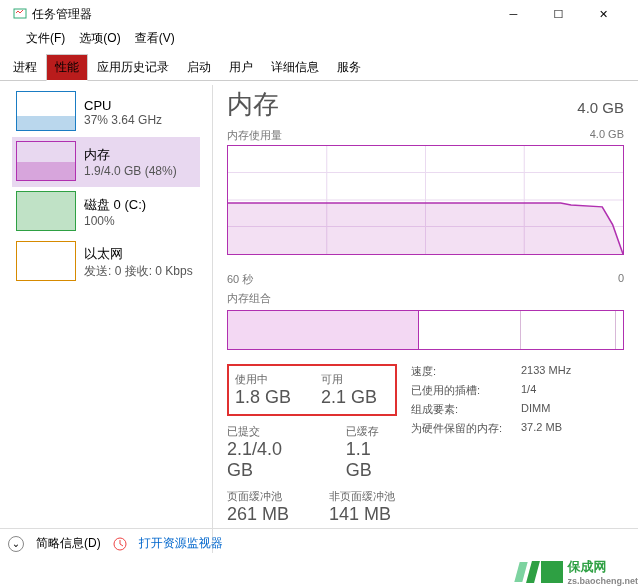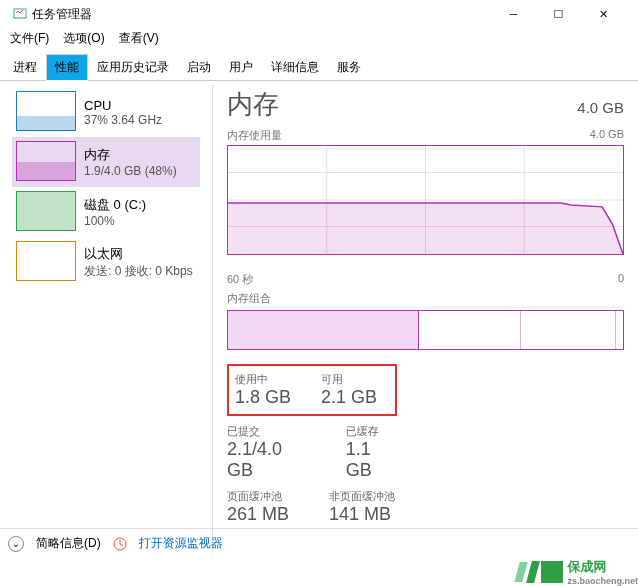--- a/index.html
+++ b/index.html
@@ -2,25 +2,25 @@
 <html><head>
 <meta charset="utf-8">
 <style>
 *{box-sizing:border-box;margin:0;padding:0;font-family:"Microsoft YaHei",Segoe UI,sans-serif}
 body{width:638px;height:586px;background:#fff;overflow:hidden;position:relative}
 .titlebar{height:28px;display:flex;align-items:center;padding:0 12px;font-size:12px}
 .titlebar .icon{width:16px;height:16px;margin-right:4px}
 .titlebar .title{flex:1}
 .winbtns{display:flex}
 .winbtn{width:45px;height:28px;display:flex;align-items:center;justify-content:center;font-size:11px;font-family:Segoe UI Symbol}
-.menubar{height:22px;display:flex;padding:0 4px;font-size:12px;gap:2px}
+.menubar{height:22px;display:flex;padding:0 20px;font-size:12px;gap:2px}
 .menu-item{padding:2px 6px}
 .tabbar{display:flex;border-bottom:1px solid #ccc;font-size:12px;padding:4px 4px 0 4px}
 .tab{padding:4px 8px;border:1px solid transparent;border-bottom:none;margin-bottom:-1px}
-.tab.active{border-color:#ccc;background:#0ea5e9;border-bottom:1px solid #fff}
+.tab.active{border-color:#ccc;background:#b91c1c;border-bottom:1px solid #fff}
 .content{display:flex;height:calc(100% - 110px)}
 .sidebar{width:212px;padding:6px 12px}
 .side-item{display:flex;height:50px;padding:4px;gap:8px}
 .side-thumb{width:60px;height:40px;border:1px solid #aaa}
 .side-thumb.cpu{border-color:#1a7cc3}
 .side-thumb.mem{border-color:#b030b0}
 .side-thumb.disk{border-color:#2ea043}
 .side-thumb.eth{border-color:#d68a00}
 .side-text{display:flex;flex-direction:column;justify-content:center;font-size:12px}
 .side-text .name{font-size:13px}
@@ -193,20 +193,38 @@
           <div class="stat">
               <div class="lbl">页面缓冲池</div>
               <div class="val">261 MB</div>
             </div>
           <div class="stat">
               <div class="lbl">非页面缓冲池</div>
               <div class="val">141 MB</div>
             </div>
         </div>
       </div>
+      <div class="specs">
+        <div class="row">
+            <div class="k">速度:</div>
+            <div>2133 MHz</div>
+          </div>
+        <div class="row">
+            <div class="k">已使用的插槽:</div>
+            <div>1/4</div>
+          </div>
+        <div class="row">
+            <div class="k">组成要素:</div>
+            <div>DIMM</div>
+          </div>
+        <div class="row">
+            <div class="k">为硬件保留的内存:</div>
+            <div>37.2 MB</div>
+          </div>
+      </div>
     </div>
   </div>
 </div>
 
 <div class="bottombar">
   <span class="chev">⌄</span>
   <span>简略信息(D)</span>
   <svg width="14" height="14">
       <circle cx="7" cy="7" r="6" fill="none" stroke="#e44"></circle>
       <path d="M7 3v4l3 2" stroke="#e44" fill="none"></path>

